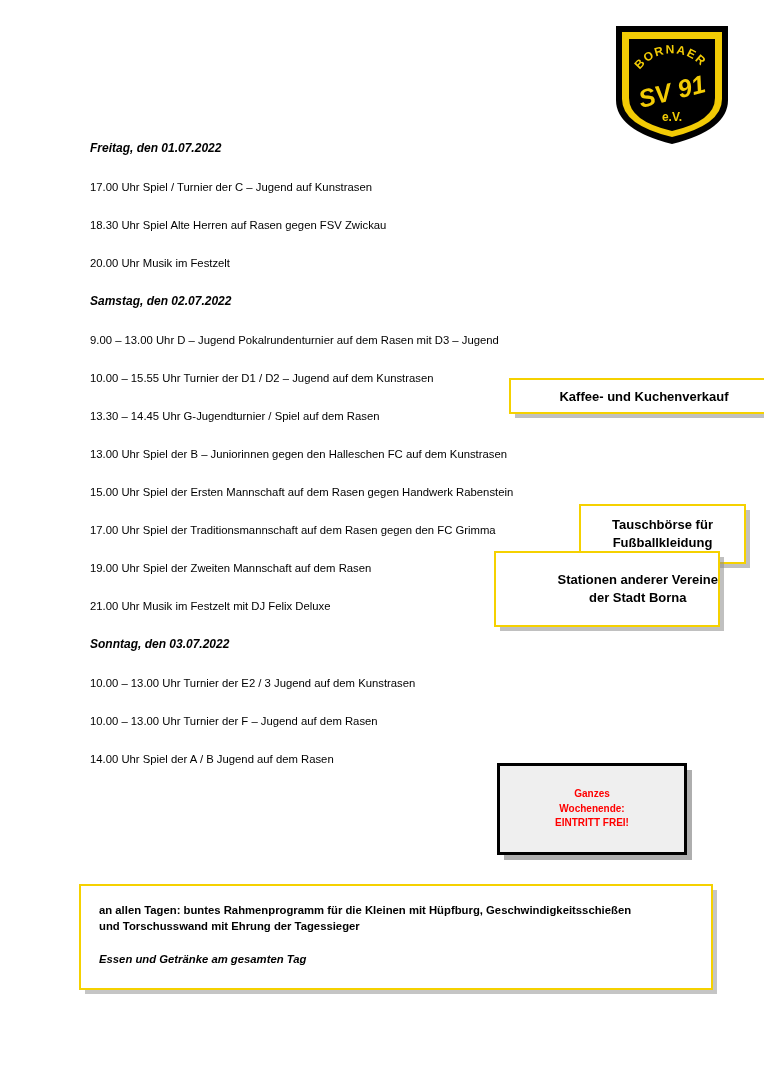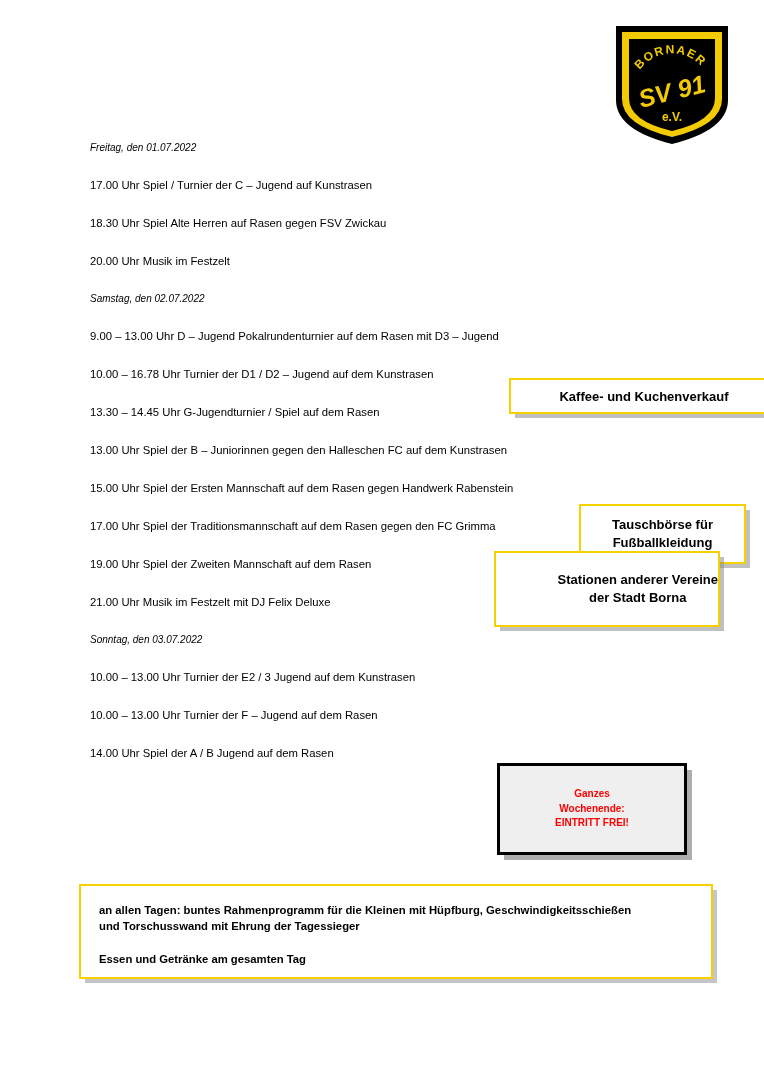--- a/index.html
+++ b/index.html
@@ -46,22 +46,22 @@
   }
 
   
   .schedule {
     position: absolute;
     left: 90px;
     top: 142px;
     width: 500px;
   }
   .day-head {
-    font-size: 10px;
-    font-weight: normal;
+    font-size: 12px;
+    font-weight: bold;
     font-style: italic;
     margin: 0 0 0 0;
     padding: 0;
     line-height: 1.1;
   }
   .entry {
     font-size: 11.3px;
     line-height: 1.15;
     white-space: nowrap;
   }
@@ -130,31 +130,31 @@
     display: flex;
     align-items: center;
     justify-content: center;
     line-height: 1.45;
   }
 
   .cal-footer {
     left: 79px;
     top: 884px;
     width: 634px;
-    height: 95px;
+    height: 106px;
     border: 2px solid #f5d100;
     background: #ffffff;
     box-shadow: 5px 5px 0 -1px rgba(140,140,140,0.5);
     text-align: left;
     font-weight: bold;
     font-size: 11.3px;
     padding: 16px 14px 0 18px;
     line-height: 1.45;
   }
-  .cal-footer .line2 { margin-top: 16px; }
+  .cal-footer .line2 { margin-top: 16px; font-style: italic; }
 
   .nowrap { white-space: nowrap; }
 </style>
 </head>
 <body>
 
 <div class="page">
 
   <div class="logo-wrap">
     <svg class="logo-svg" width="128" height="130" viewBox="0 0 128 130" xmlns="http://www.w3.org/2000/svg">
@@ -185,21 +185,21 @@
     <div class="sp-entry"></div>
     <div class="entry">18.30 Uhr Spiel Alte Herren auf Rasen gegen FSV Zwickau</div>
     <div class="sp-entry"></div>
     <div class="entry">20.00 Uhr Musik im Festzelt</div>
     <div class="sp-entry"></div>
 
     <div class="day-head">Samstag, den 02.07.2022</div>
     <div class="sp-day"></div>
     <div class="entry">9.00 – 13.00 Uhr D – Jugend Pokalrundenturnier auf dem Rasen mit D3 – Jugend</div>
     <div class="sp-entry"></div>
-    <div class="entry">10.00 – 16.78 Uhr Turnier der D1 / D2 – Jugend auf dem Kunstrasen</div>
+    <div class="entry">10.00 – 15.55 Uhr Turnier der D1 / D2 – Jugend auf dem Kunstrasen</div>
     <div class="sp-entry"></div>
     <div class="entry">13.30 – 14.45 Uhr G-Jugendturnier / Spiel auf dem Rasen</div>
     <div class="sp-entry"></div>
     <div class="entry">13.00 Uhr Spiel der B – Juniorinnen gegen den Halleschen FC auf dem Kunstrasen</div>
     <div class="sp-entry"></div>
     <div class="entry">15.00 Uhr Spiel der Ersten Mannschaft auf dem Rasen gegen Handwerk Rabenstein</div>
     <div class="sp-entry"></div>
     <div class="entry">17.00 Uhr Spiel der Traditionsmannschaft auf dem Rasen gegen den FC Grimma</div>
     <div class="sp-entry"></div>
     <div class="entry">19.00 Uhr Spiel der Zweiten Mannschaft auf dem Rasen</div>

